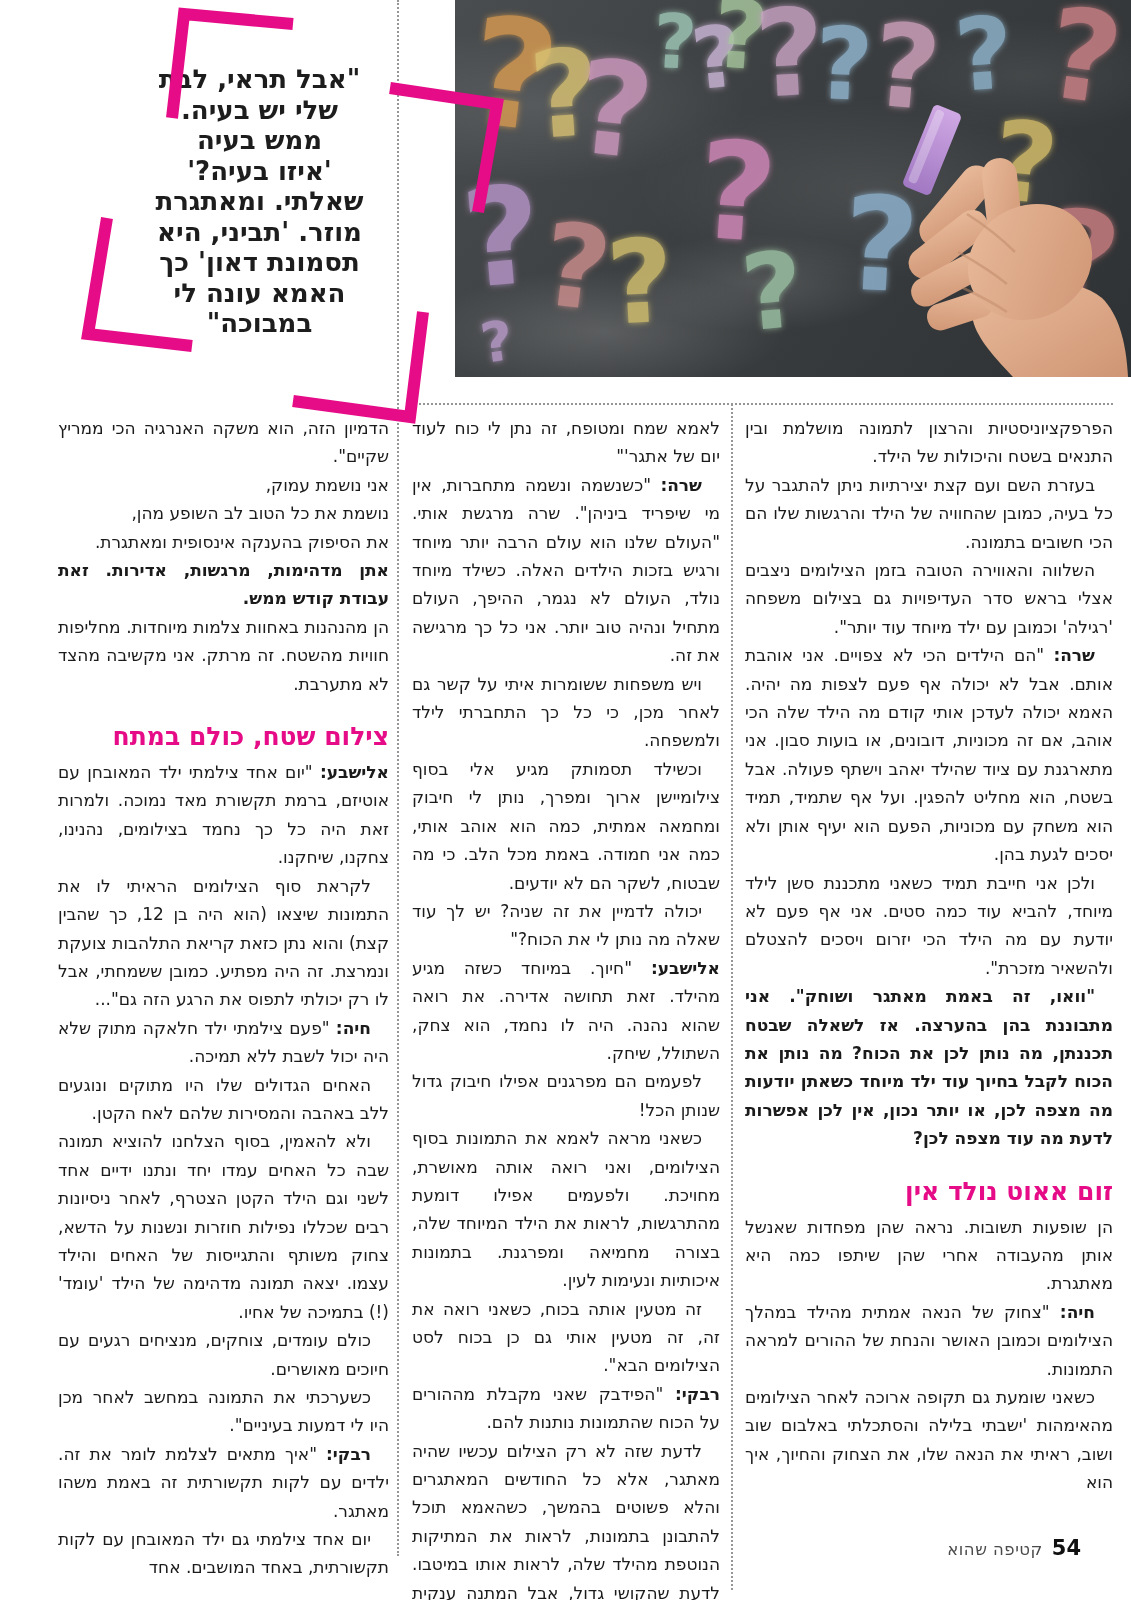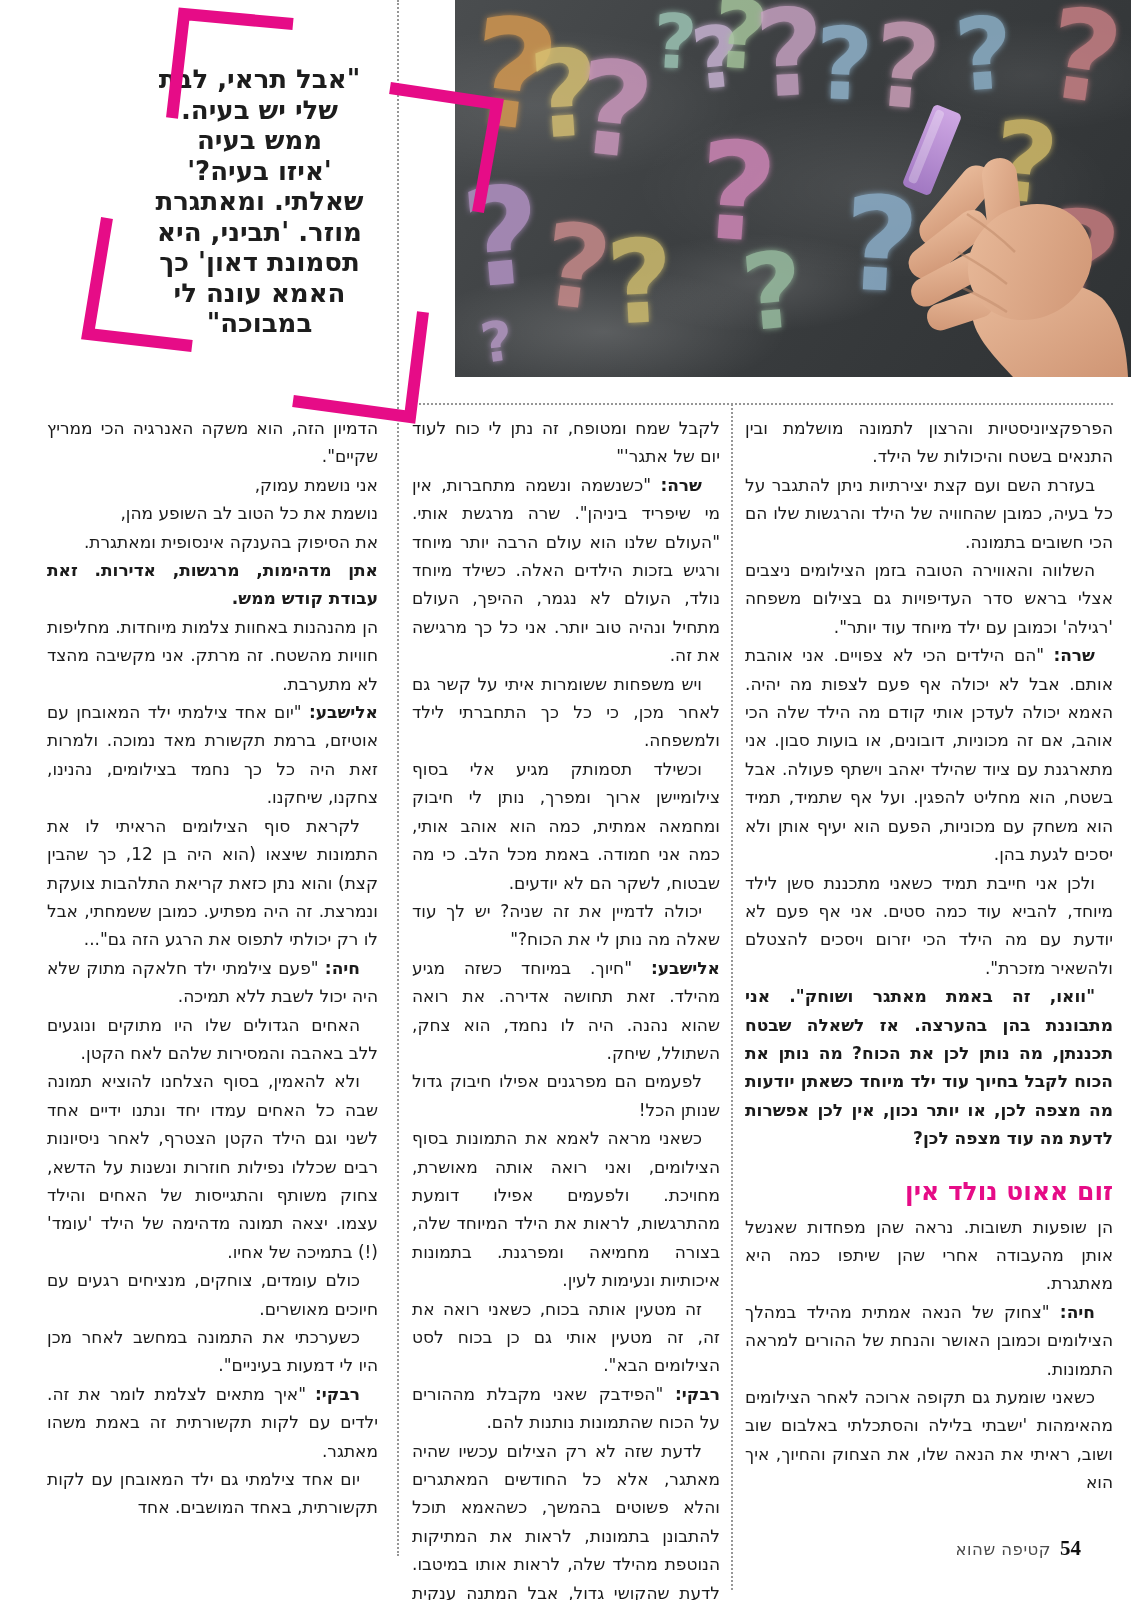--- a/index.html
+++ b/index.html
@@ -36,26 +36,26 @@
 
   
   .col{position:absolute;top:414px;direction:rtl;text-align:justify;
        font-size:17px;line-height:28.4px;color:#1b1b1b;}
   .col p{margin:0;}
   .col p.ind{text-indent:18px;}
   .col h2{margin:25px 0 7px;font-size:25px;line-height:28px;font-weight:bold;
           color:var(--accent,#e60c87);text-align:right;}
   .col-1{left:745px;width:368px;}
   .col-2{left:412px;width:308px;}
-  .col-3{left:47px;width:331px;}
+  .col-3{left:58px;width:331px;}
 
   
   .footer{position:absolute;top:1536px;left:931px;width:150px;direction:rtl;
           display:flex;align-items:baseline;gap:9px;}
-  .footer .num{font-size:21px;font-weight:bold;color:#101010;font-family:Liberation Serif, serif;}
+  .footer .num{font-size:21px;font-weight:bold;color:#101010;}
   .footer .mag{font-size:16.5px;color:#4a4a4a;letter-spacing:.5px;}
 </style>
 </head>
 <body>
 
 <div class="page">
 
   <div class="photo">
     <div>
         <span class="qm" style="left: 15px; top: 0px; font-size: 150px; color: rgb(215, 154, 80); transform: rotate(7deg); text-shadow: rgb(215, 154, 80) 0px 0px 6px;">?</span>
@@ -142,39 +142,40 @@
       <p class="ind"><span>השלווה והאווירה הטובה בזמן הצילומים ניצבים אצלי בראש סדר העדיפויות גם בצילום משפחה 'רגילה' וכמובן עם ילד מיוחד עוד יותר".</span></p>
       <p class="ind"><b>שרה:</b><span> "הם הילדים הכי לא צפויים. אני אוהבת אותם. אבל לא יכולה אף פעם לצפות מה יהיה. האמא יכולה לעדכן אותי קודם מה הילד שלה הכי אוהב, אם זה מכוניות, דובונים, או בועות סבון. אני מתארגנת עם ציוד שהילד יאהב וישתף פעולה. אבל בשטח, הוא מחליט להפגין. ועל אף שתמיד, תמיד הוא משחק עם מכוניות, הפעם הוא יעיף אותן ולא יסכים לגעת בהן.</span></p>
       <p class="ind"><span>ולכן אני חייבת תמיד כשאני מתכננת סשן לילד מיוחד, להביא עוד כמה סטים. אני אף פעם לא יודעת עם מה הילד הכי יזרום ויסכים להצטלם ולהשאיר מזכרת".</span></p>
       <p class="ind"><b>"וואו, זה באמת מאתגר ושוחק". אני מתבוננת בהן בהערצה. אז לשאלה שבטח תכננתן, מה נותן לכן את הכוח? מה נותן את הכוח לקבל בחיוך עוד ילד מיוחד כשאתן יודעות מה מצפה לכן, או יותר נכון, אין לכן אפשרות לדעת מה עוד מצפה לכן?</b></p>
       <h2>זום אאוט נולד אין</h2>
       <p><span>הן שופעות תשובות. נראה שהן מפחדות שאנשל אותן מהעבודה אחרי שהן שיתפו כמה היא מאתגרת.</span></p>
       <p class="ind"><b>חיה:</b><span> "צחוק של הנאה אמתית מהילד במהלך הצילומים וכמובן האושר והנחת של ההורים למראה התמונות.</span></p>
       <p class="ind"><span>כשאני שומעת גם תקופה ארוכה לאחר הצילומים מהאימהות 'ישבתי בלילה והסתכלתי באלבום שוב ושוב, ראיתי את הנאה שלו, את הצחוק והחיוך, איך הוא</span></p>
     </div>
   <div class="col col-2">
-      <p><span>לקבל שמח ומטופח, זה נתן לי כוח לעוד יום של אתגר'"</span></p>
+      <p><span>לאמא שמח ומטופח, זה נתן לי כוח לעוד יום של אתגר'"</span></p>
       <p class="ind"><b>שרה:</b><span> "כשנשמה ונשמה מתחברות, אין מי שיפריד ביניהן". שרה מרגשת אותי. "העולם שלנו הוא עולם הרבה יותר מיוחד ורגיש בזכות הילדים האלה. כשילד מיוחד נולד, העולם לא נגמר, ההיפך, העולם מתחיל ונהיה טוב יותר. אני כל כך מרגישה את זה.</span></p>
       <p class="ind"><span>ויש משפחות ששומרות איתי על קשר גם לאחר מכן, כי כל כך התחברתי לילד ולמשפחה.</span></p>
       <p class="ind"><span>וכשילד תסמותק מגיע אלי בסוף צילומיישן ארוך ומפרך, נותן לי חיבוק ומחמאה אמתית, כמה הוא אוהב אותי, כמה אני חמודה. באמת מכל הלב. כי מה שבטוח, לשקר הם לא יודעים.</span></p>
       <p class="ind"><span>יכולה לדמיין את זה שניה? יש לך עוד שאלה מה נותן לי את הכוח?"</span></p>
       <p><b>אלישבע:</b><span> "חיוך. במיוחד כשזה מגיע מהילד. זאת תחושה אדירה. את רואה שהוא נהנה. היה לו נחמד, הוא צחק, השתולל, שיחק.</span></p>
       <p class="ind"><span>לפעמים הם מפרגנים אפילו חיבוק גדול שנותן הכל!</span></p>
       <p class="ind"><span>כשאני מראה לאמא את התמונות בסוף הצילומים, ואני רואה אותה מאושרת, מחויכת. ולפעמים אפילו דומעת מהתרגשות, לראות את הילד המיוחד שלה, בצורה מחמיאה ומפרגנת. בתמונות איכותיות ונעימות לעין.</span></p>
       <p class="ind"><span>זה מטעין אותה בכוח, כשאני רואה את זה, זה מטעין אותי גם כן בכוח לסט הצילומים הבא".</span></p>
       <p><b>רבקי:</b><span> "הפידבק שאני מקבלת מההורים על הכוח שהתמונות נותנות להם.</span></p>
       <p class="ind"><span>לדעת שזה לא רק הצילום עכשיו שהיה מאתגר, אלא כל החודשים המאתגרים והלא פשוטים בהמשך, כשהאמא תוכל להתבונן בתמונות, לראות את המתיקות הנוטפת מהילד שלה, לראות אותו במיטבו. לדעת שהקושי גדול, אבל המתנה ענקית עוד יותר.</span></p>
     </div>
   <div class="col col-3">
       <p><span>הדמיון הזה, הוא משקה האנרגיה הכי ממריץ שקיים".</span></p>
       <p><span>אני נושמת עמוק,</span></p>
       <p><span>נושמת את כל הטוב לב השופע מהן,</span></p>
       <p><span>את הסיפוק בהענקה אינסופית ומאתגרת.</span></p>
       <p><b>אתן מדהימות, מרגשות, אדירות. זאת עבודת קודש ממש.</b></p>
       <p><span>הן מהנהנות באחוות צלמות מיוחדות. מחליפות חוויות מהשטח. זה מרתק. אני מקשיבה מהצד לא מתערבת.</span></p>
+      <h2>צילום שטח, כולם במתח</h2>
       <p><b>אלישבע:</b><span> "יום אחד צילמתי ילד המאובחן עם אוטיזם, ברמת תקשורת מאד נמוכה. ולמרות זאת היה כל כך נחמד בצילומים, נהנינו, צחקנו, שיחקנו.</span></p>
       <p class="ind"><span>לקראת סוף הצילומים הראיתי לו את התמונות שיצאו (הוא היה בן 12, כך שהבין קצת) והוא נתן כזאת קריאת התלהבות צועקת ונמרצת. זה היה מפתיע. כמובן ששמחתי, אבל לו רק יכולתי לתפוס את הרגע הזה גם"...</span></p>
       <p class="ind"><b>חיה:</b><span> "פעם צילמתי ילד חלאקה מתוק שלא היה יכול לשבת ללא תמיכה.</span></p>
       <p class="ind"><span>האחים הגדולים שלו היו מתוקים ונוגעים ללב באהבה והמסירות שלהם לאח הקטן.</span></p>
       <p class="ind"><span>ולא להאמין, בסוף הצלחנו להוציא תמונה שבה כל האחים עמדו יחד ונתנו ידיים אחד לשני וגם הילד הקטן הצטרף, לאחר ניסיונות רבים שכללו נפילות חוזרות ונשנות על הדשא, צחוק משותף והתגייסות של האחים והילד עצמו. יצאה תמונה מדהימה של הילד 'עומד' (!) בתמיכה של אחיו.</span></p>
       <p class="ind"><span>כולם עומדים, צוחקים, מנציחים רגעים עם חיוכים מאושרים.</span></p>
       <p class="ind"><span>כשערכתי את התמונה במחשב לאחר מכן היו לי דמעות בעיניים".</span></p>
       <p class="ind"><b>רבקי:</b><span> "איך מתאים לצלמת לומר את זה. ילדים עם לקות תקשורתית זה באמת משהו מאתגר.</span></p>
       <p class="ind"><span>יום אחד צילמתי גם ילד המאובחן עם לקות תקשורתית, באחד המושבים. אחד</span></p>
     </div>

